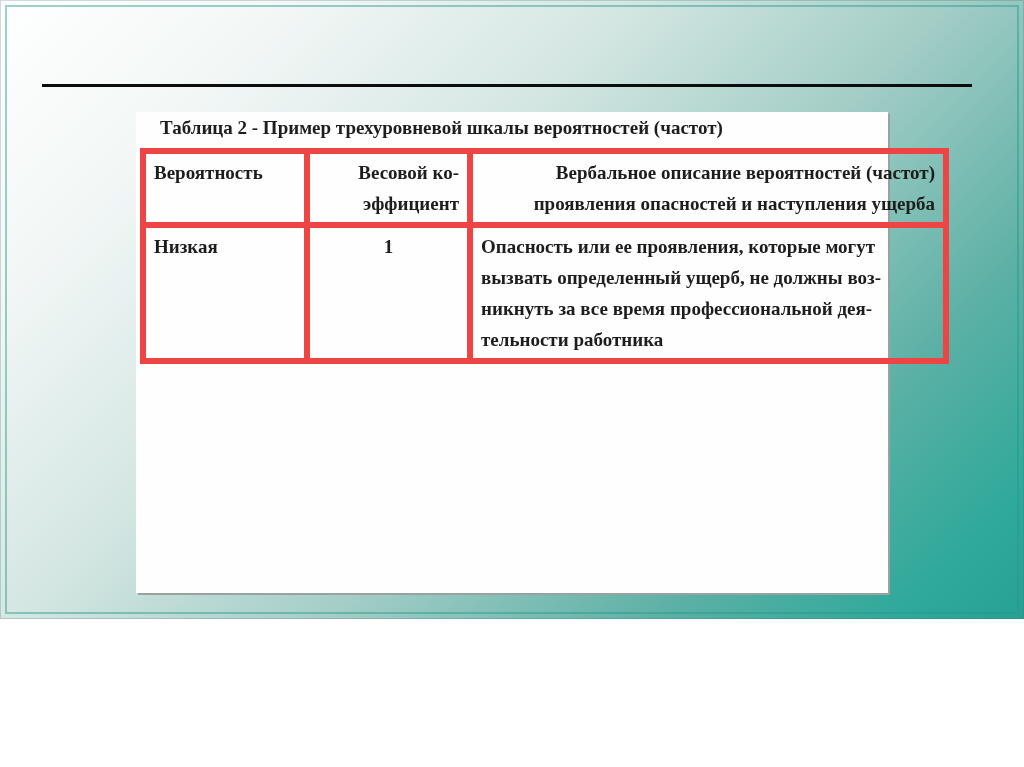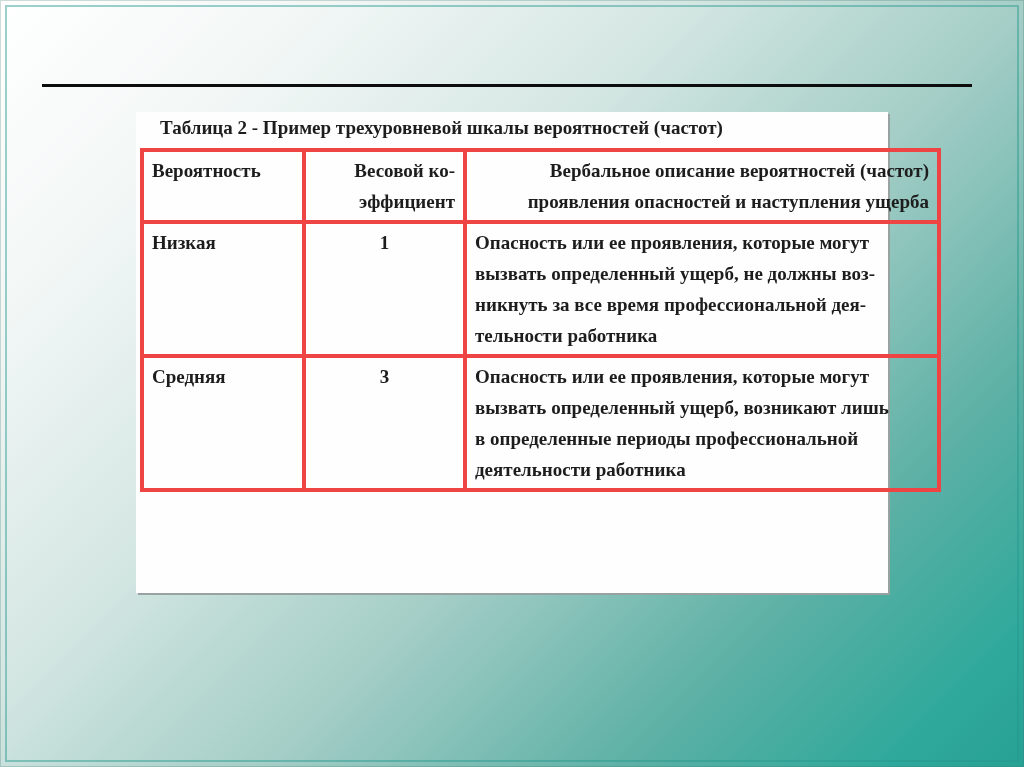--- a/index.html
+++ b/index.html
@@ -6,21 +6,21 @@
     margin: 0;
     padding: 0;
     width: 1024px;
     height: 767px;
     overflow: hidden;
     font-family: "Liberation Serif", "DejaVu Serif", serif;
   }
   .slide {
     position: relative;
     width: 1024px;
-    height: 767px;
+    height: 619px;
     background: linear-gradient(135deg,
       #ffffff 0%,
       #f2f7f6 18%,
       #d5e7e3 38%,
       #a3cdc6 58%,
       #5cb0a5 78%,
       #2fa99b 92%,
       #28a195 100%);
     box-shadow: inset 0 0 0 1px rgba(60,110,105,0.25);
   }
@@ -59,21 +59,21 @@
     margin-left: 4px;
     border-collapse: collapse;
     table-layout: fixed;
     width: 737px;
     font-size: 19px;
     font-weight: bold;
     color: #1d1d1d;
     line-height: 31px;
   }
   table.prob th, table.prob td {
-    border: 4px solid #ef4444;
+    border: 6px solid #ef4444;
     vertical-align: top;
     padding: 3px 8px 3px 8px;
     font-weight: bold;
   }
   .c1 { width: 142px; text-align: left; }
   .c2 { width: 141px; text-align: center; }
   .c3 { width: 454px; text-align: left; white-space: pre-line; }
   thead .c1 { height: 56px; }
   thead .c2 { white-space: pre-line; text-align: right; }
   thead .c3 { text-align: right; }
@@ -103,24 +103,16 @@
       </thead>
       <tbody>
         <tr class="r1">
           <td class="c1">Низкая</td>
           <td class="c2">1</td>
           <td class="c3">Опасность или ее проявления, которые могут
 вызвать определенный ущерб, не должны воз-
 никнуть за все время профессиональной дея-
 тельности работника</td>
         </tr>
-        <tr class="r2">
-          <td class="c1">Средняя</td>
-          <td class="c2">3</td>
-          <td class="c3">Опасность или ее проявления, которые могут
-вызвать определенный ущерб, возникают лишь
-в определенные периоды профессиональной
-деятельности работника</td>
-        </tr>
       </tbody>
     </table>
   </div>
 </div>
 
 </body></html>

